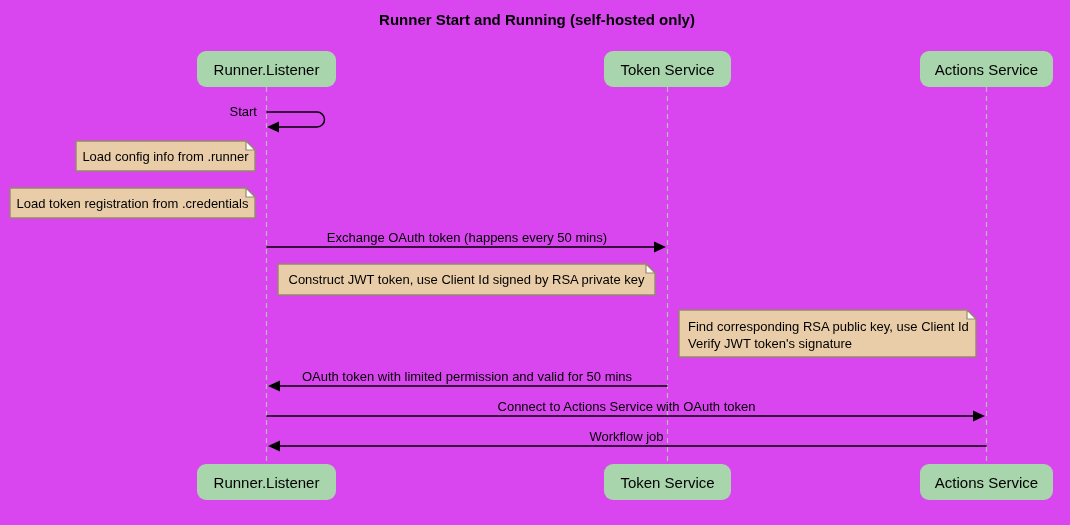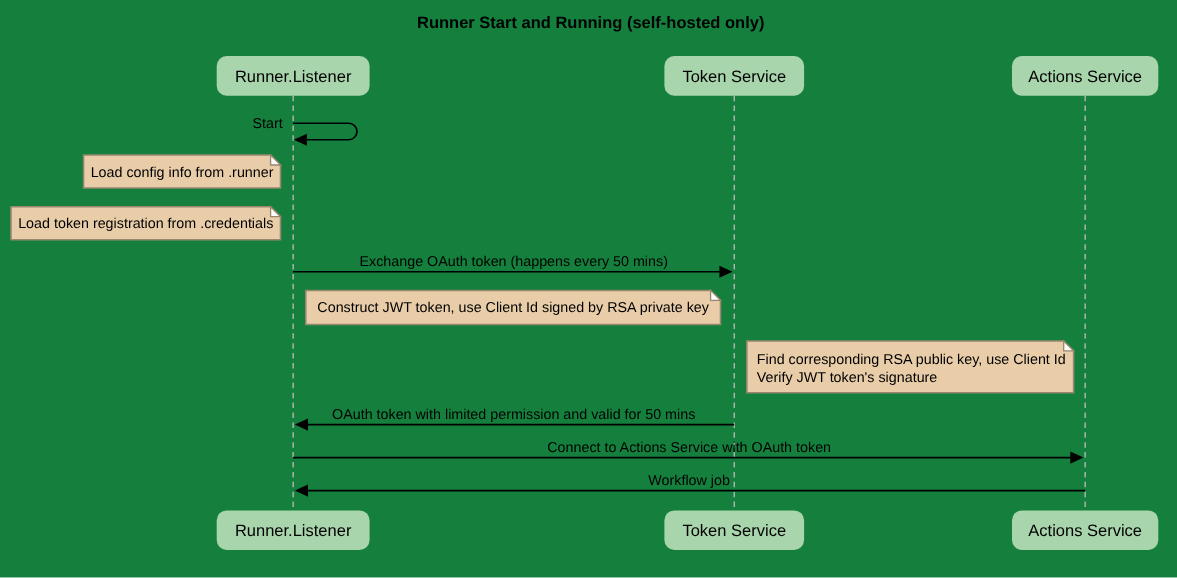--- a/index.html
+++ b/index.html
@@ -4,21 +4,21 @@
 <style>
   html, body {
     margin: 0;
     padding: 0;
     background: #ffffff;
   }
   .canvas {
     position: relative;
     width: 1070px;
     height: 525px;
-    background: #15803d;
+    background: #d946ef;
     overflow: hidden;
   }
   svg text {
     fill: #000000;
     font-family: "Liberation Sans", sans-serif;
     font-size: 13px;
   }
   .title-text {
     font-size: 15px;
     font-weight: bold;

